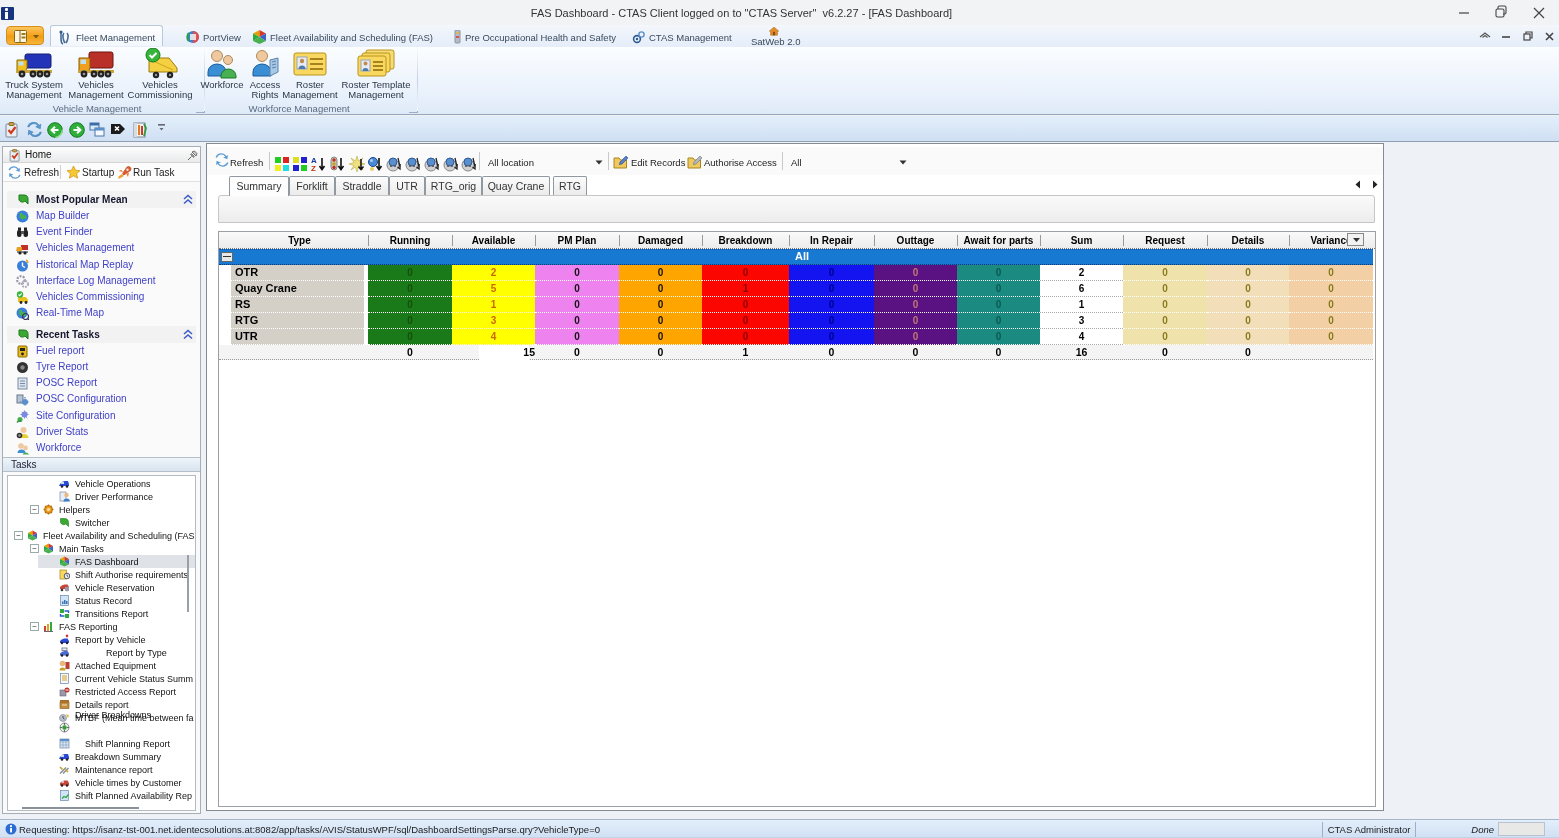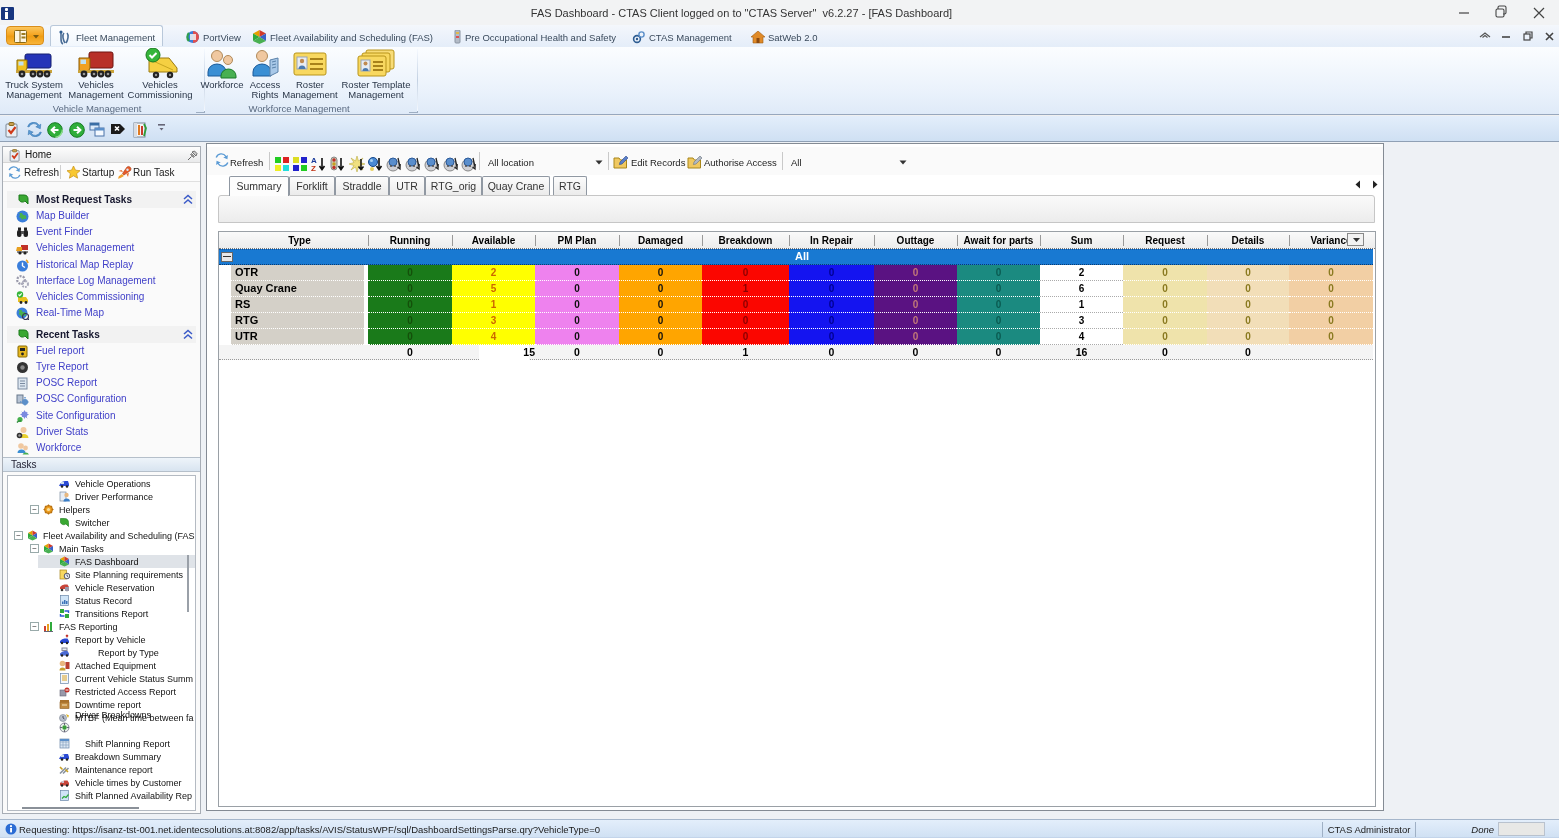--- a/index.html
+++ b/index.html
@@ -124,21 +124,21 @@
  <span>Pre Occupational Health and Safety</span>
 </div>
 <div class="abs rtab" style="left:632px;">
  <svg width="14" height="14" viewBox="0 0 14 14">
       <circle cx="5" cy="9" r="3.4" fill="none" stroke="#2d5c91" stroke-width="1.6"></circle>
       <circle cx="9.5" cy="4.5" r="2.6" fill="none" stroke="#5b8fc9" stroke-width="1.4"></circle>
       <circle cx="5" cy="9" r="1.2" fill="#2d5c91"></circle>
     </svg>
  <span>CTAS Management</span>
 </div>
-<div class="abs rtab" style="left:751px;">
+<div class="abs rtab" style="left:751px;flex-direction:column;">
  <svg width="14" height="13" viewBox="0 0 14 13">
       <path d="M7 0 L0 6 h2 v6 h10 V6 h2 Z" fill="#e08a28" stroke="#a05a10" stroke-width=".6"></path>
       <rect x="5.5" y="7" width="3" height="5" fill="#8a4a10"></rect>
     </svg>
  <span>SatWeb 2.0</span>
 </div>
 
 <svg class="abs" style="left:1478px;top:29px;" width="80" height="14" viewBox="0 0 80 14">
  <path d="M2 8 l5 -4 5 4 M4.5 8.5 l2.5 -2 2.5 2" stroke="#555" stroke-width="1.2" fill="none"></path>
  <line x1="24" y1="8" x2="32" y2="8" stroke="#444" stroke-width="1.6"></line>
@@ -324,21 +324,21 @@
           <path d="M5 9 l2 2 l-3.5 2 l-2.5 .8 l.8 -2.5 z" fill="#f0a030"></path>
           <path d="M9.5 9 l1.5 3 l1 -4.5 z M4.5 5 l-3 1 l4.5 1 z" fill="#e87030"></path>
         </svg>
    <span style="position:absolute;left:130px;top:4px;">Run Task</span>
   </div>
 
   <div class="abs lp-sechead" style="top:44px;">
    <svg style="position:absolute;left:10px;top:2px;" width="13" height="13" viewBox="0 0 13 13">
           <path d="M2 2 h5 c3 0 4 2 4 4 v5 l-3 -3 c-2 2 -5 1 -6 -1 z" fill="#3aa832" stroke="#1a7a1a"></path>
         </svg>
-   <span style="position:absolute;left:29px;top:3px;">Most Request Tasks</span>
+   <span style="position:absolute;left:29px;top:3px;">Most Popular Mean</span>
    <svg style="position:absolute;left:176px;top:3px;" width="10" height="11" viewBox="0 0 10 11">
           <path d="M1 5 l4 -3.5 l4 3.5 M1 9.5 l4 -3.5 l4 3.5" stroke="#3a5ac8" stroke-width="1.5" fill="none"></path>
         </svg>
   </div>
   <div class="abs lp-link" style="left:33px;top:63px;">Map Builder</div>
   <div class="abs lp-link" style="left:33px;top:79px;">Event Finder</div>
   <div class="abs lp-link" style="left:33px;top:95px;">Vehicles Management</div>
   <div class="abs lp-link" style="left:33px;top:112px;">Historical Map Replay</div>
   <div class="abs lp-link" style="left:33px;top:128px;">Interface Log Management</div>
   <div class="abs lp-link" style="left:33px;top:144px;">Vehicles Commissioning</div>
@@ -492,21 +492,21 @@
           <path d="M5.5 5.5 L10 3 L5.5 0.5 Z" fill="#d03a2a"></path>
           <path d="M5.5 5.5 L10 3 L10 8.5 Z" fill="#3a62c8"></path>
           <path d="M5.5 5.5 L1 8.5 L5.5 10.5 L10 8.5 Z" fill="#48b052"></path>
         </svg>
 <div class="ti" style="left:67px;top:81px;">FAS Dashboard</div>
 <svg class="tico" style="left:51px;top:93px;" viewBox="0 0 11 11">
           <rect x="1" y="1" width="6.5" height="9" fill="#f8d860" stroke="#a8861a" stroke-width=".7"></rect>
           <circle cx="8" cy="7" r="2.8" fill="#e8eef6" stroke="#556"></circle>
           <path d="M8 5.5 V7 l1.2 .8" stroke="#334" stroke-width=".8" fill="none"></path>
         </svg>
-<div class="ti" style="left:67px;top:94px;">Site Planning requirements</div>
+<div class="ti" style="left:67px;top:94px;">Shift Authorise requirements</div>
 <svg class="tico" style="left:51px;top:106px;" viewBox="0 0 11 11">
           <path d="M1 5 q2 -2.5 4.5 -2.5 h3 l1.5 2.5 v2 h-9 z" fill="#c8453a"></path>
           <circle cx="3" cy="8" r="1.3" fill="#333"></circle>
           <circle cx="8" cy="8" r="1.3" fill="#333"></circle>
           <rect x="6" y="5" width="4" height="4" fill="#99a"></rect>
         </svg>
 <div class="ti" style="left:67px;top:107px;">Vehicle Reservation</div>
 <svg class="tico" style="left:51px;top:119px;" viewBox="0 0 11 11">
           <rect x="1.5" y="0.5" width="8" height="10" fill="#cfe4f7" stroke="#6a86a8" stroke-width=".7"></rect>
           <rect x="3" y="6.5" width="1.5" height="2.5" fill="#3a72b8"></rect>
@@ -534,21 +534,21 @@
           <circle cx="8" cy="9" r="1.2" fill="#222"></circle>
           <path d="M7 1 l2 2 M9 1 l-2 2" stroke="#c03028" stroke-width="1.2"></path>
         </svg>
 <div class="ti" style="left:67px;top:159px;">Report by Vehicle</div>
 <svg class="tico" style="left:51px;top:171px;" viewBox="0 0 11 11">
           <path d="M1 6.5 q2 -2.5 4.5 -2.5 h3 L10 6.5 v2 h-9 z" fill="#4a6ad4"></path>
           <circle cx="3" cy="8.5" r="1.2" fill="#222"></circle>
           <circle cx="8" cy="8.5" r="1.2" fill="#222"></circle>
           <rect x="3" y="1" width="5" height="2.5" fill="#e8eef6" stroke="#889"></rect>
         </svg>
-<div class="ti" style="left:61px;top:172px;padding-left:29px;">Report by Type</div>
+<div class="ti" style="left:69px;top:172px;padding-left:29px;">Report by Type</div>
 <svg class="tico" style="left:51px;top:184px;" viewBox="0 0 11 11">
           <circle cx="3.5" cy="3.5" r="2.8" fill="#e8b880"></circle>
           <path d="M0.5 10.5 a3 3 0 0 1 6 0 z" fill="#c8a030"></path>
           <rect x="6.5" y="2" width="4" height="7" fill="#b84030"></rect>
         </svg>
 <div class="ti" style="left:67px;top:185px;">Attached Equipment</div>
 <svg class="tico" style="left:51px;top:197px;" viewBox="0 0 11 11">
           <rect x="1.5" y="0.5" width="8" height="10" fill="#f4f8fc" stroke="#6a86a8" stroke-width=".7"></rect>
           <path d="M3 3 h5 M3 5 h5 M3 7 h5" stroke="#d8a020" stroke-width="1"></path>
         </svg>
@@ -557,21 +557,21 @@
           <rect x="1" y="4" width="6" height="6" fill="#99a" stroke="#667" stroke-width=".6"></rect>
           <circle cx="8" cy="4" r="2.5" fill="#c03028"></circle>
           <path d="M6.5 4 h3" stroke="#fff" stroke-width="1"></path>
         </svg>
 <div class="ti" style="left:67px;top:211px;">Restricted Access Report</div>
 <svg class="tico" style="left:51px;top:223px;" viewBox="0 0 11 11">
           <rect x="1" y="3" width="9" height="6.5" fill="#c08a40" stroke="#8a5a20" stroke-width=".6"></rect>
           <rect x="1" y="1" width="9" height="2.5" fill="#a8702a"></rect>
           <path d="M3 6 h5" stroke="#f8e8c0" stroke-width="1"></path>
         </svg>
-<div class="ti" style="left:67px;top:224px;">Downtime report</div>
+<div class="ti" style="left:67px;top:224px;">Details report</div>
 <svg class="tico" style="left:51px;top:236px;" viewBox="0 0 11 11">
           <circle cx="4" cy="6" r="3.5" fill="#b8c0cc" stroke="#78828e" stroke-width=".6"></circle>
           <path d="M4 4 v2 l1.5 1" stroke="#334" stroke-width=".8" fill="none"></path>
           <path d="M7 2 l3 1.5 -1 2.5" fill="#d8b020"></path>
         </svg>
 <div class="ti" style="left:67px;top:237px;">MTBF (Mean time between fa</div>
 <svg class="tico" style="left:51px;top:246px;" viewBox="0 0 11 11">
           <circle cx="5.5" cy="5.5" r="4.5" fill="#e8f0e8" stroke="#889"></circle>
           <circle cx="5.5" cy="5.5" r="2.2" fill="#3a9a3a"></circle>
           <path d="M5.5 1 v2 M5.5 8 v2 M1 5.5 h2 M8 5.5 h2" stroke="#667" stroke-width="1"></path>

